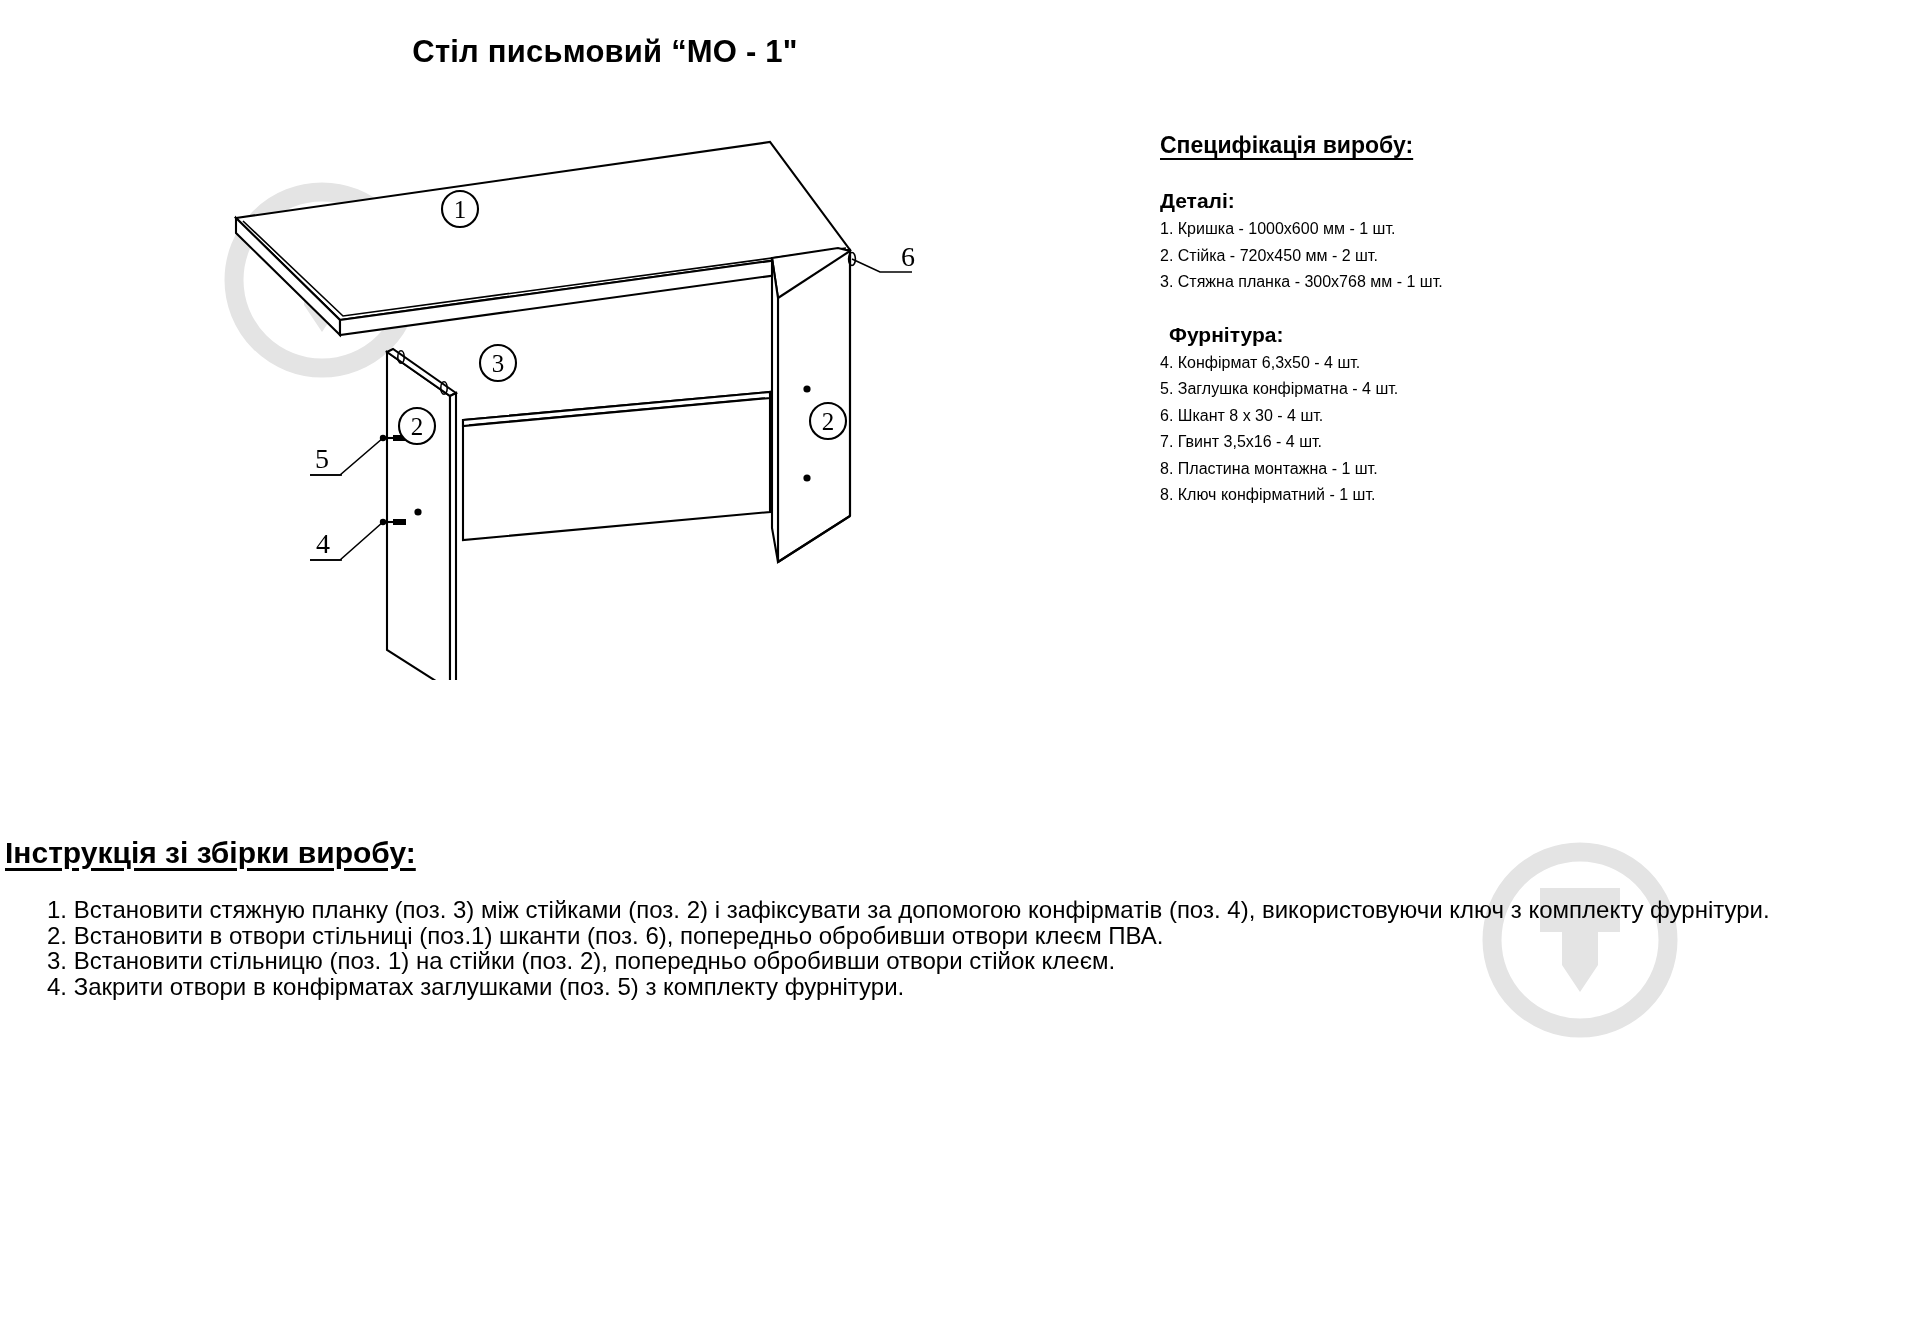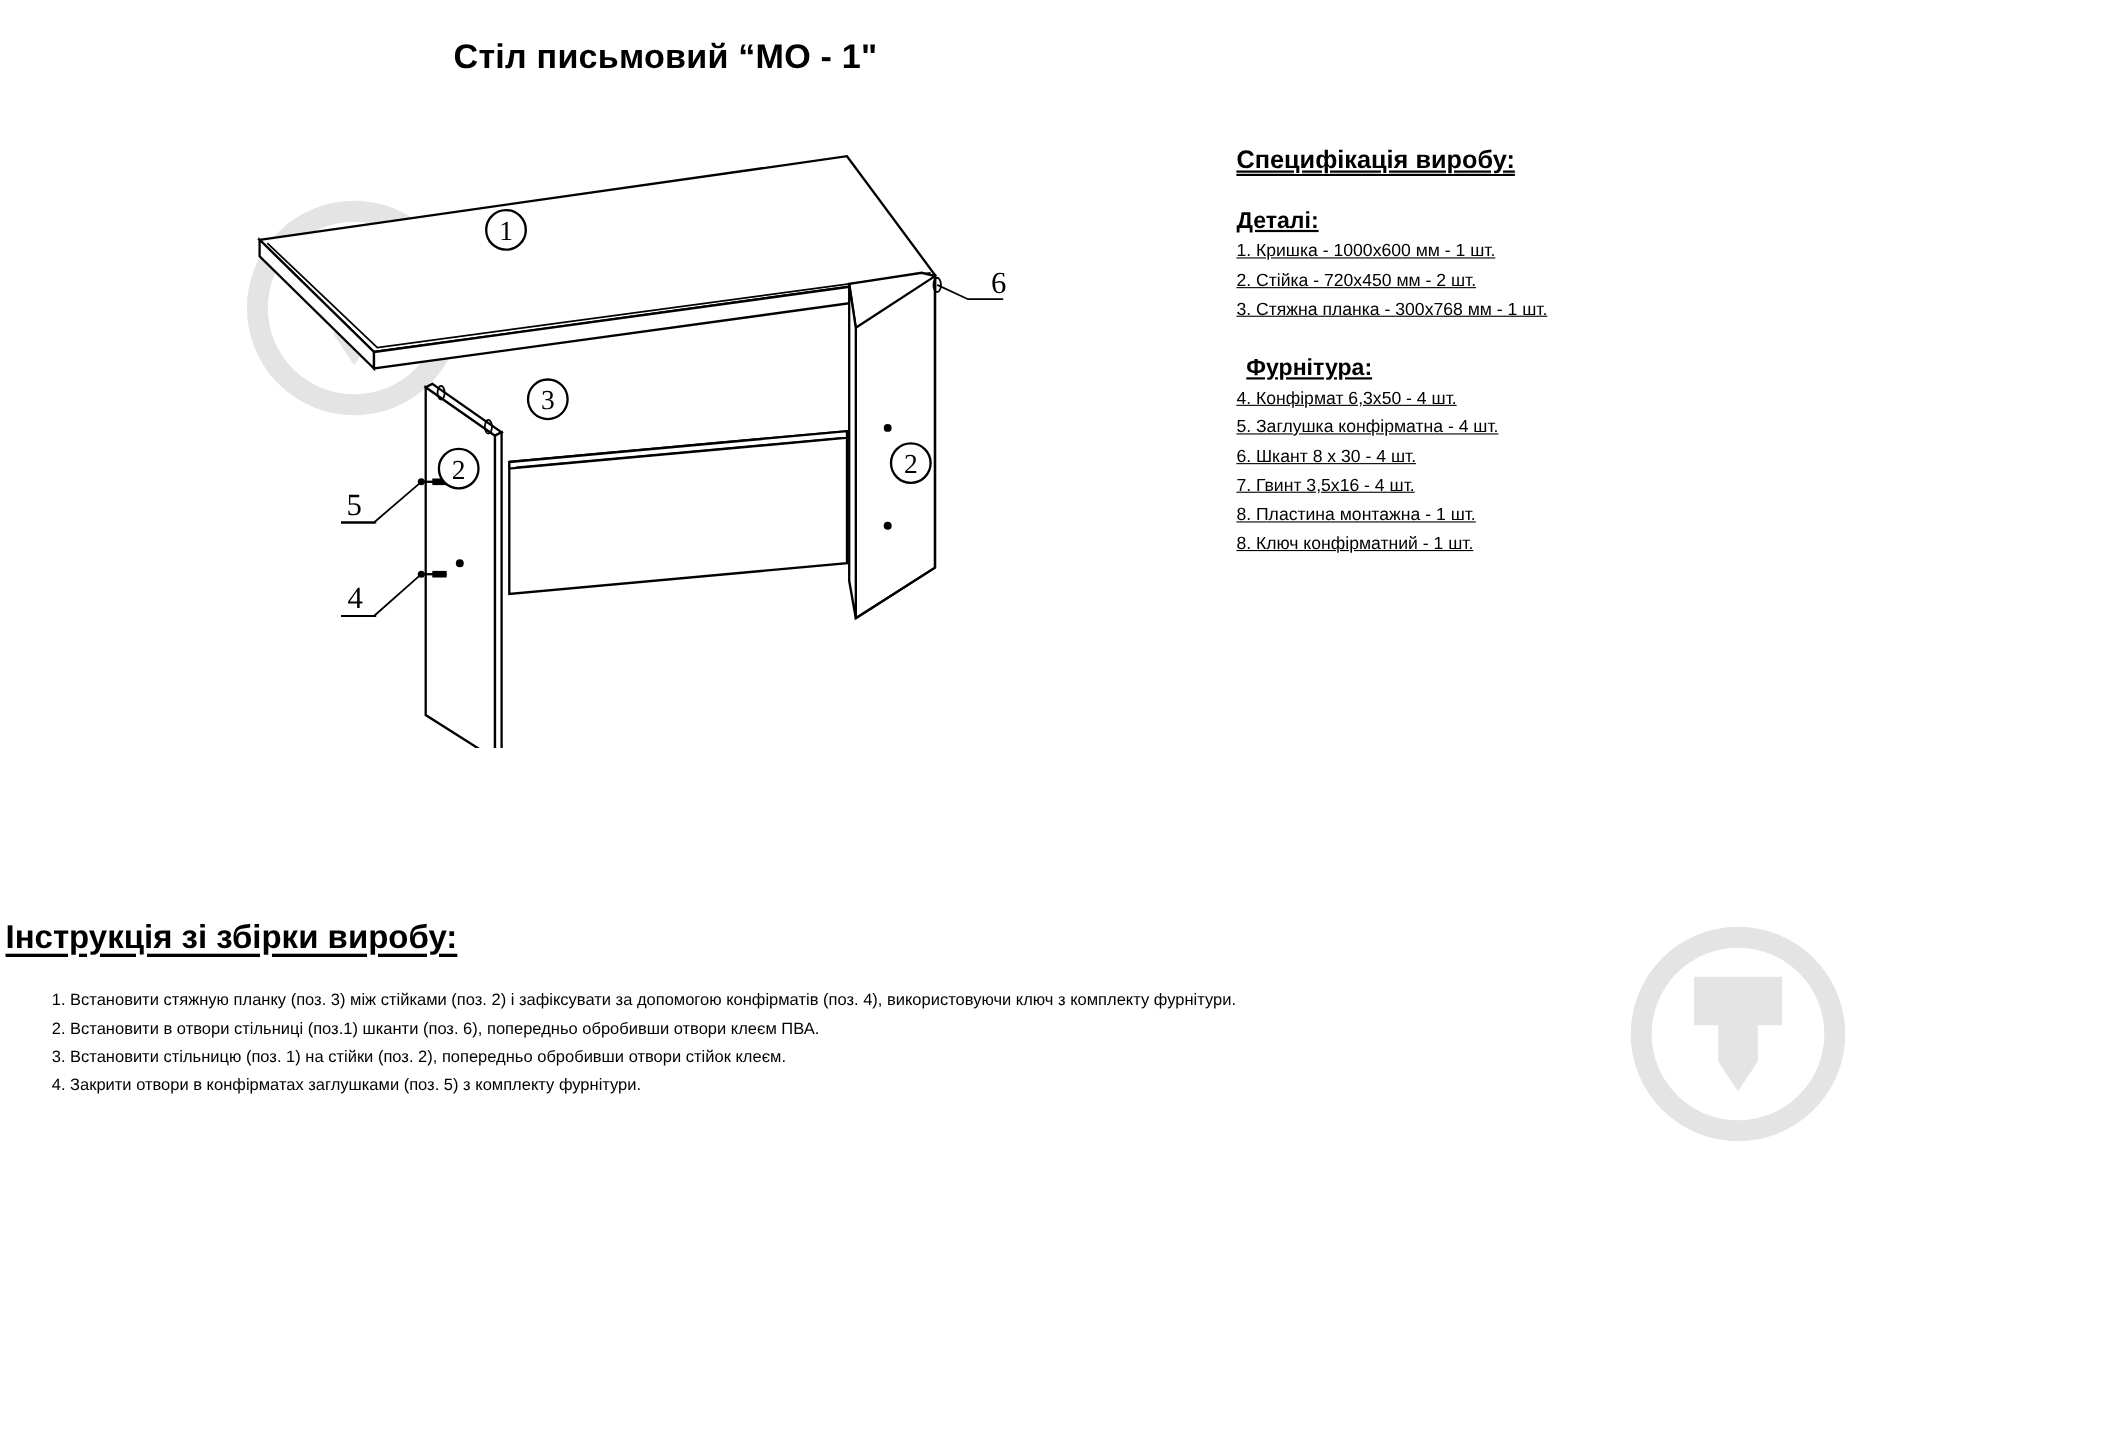--- a/index.html
+++ b/index.html
@@ -33,24 +33,23 @@
     width: 1210px;
     text-align: center;
     font-size: 31px;
     font-weight: bold;
     letter-spacing: 0.2px;
   }
 
   
   #spec-panel {
     position: absolute;
-    left: 1124px;
+    left: 1160px;
     top: 132px;
     width: 600px;
-    text-decoration: underline;
   }
   #spec-title {
     font-size: 23px;
     font-weight: bold;
     text-decoration: underline;
     text-underline-offset: 5px;
     margin-bottom: 30px;
   }
   .spec-group-heading {
     font-size: 21px;
@@ -75,21 +74,21 @@
     font-size: 30px;
     font-weight: bold;
     text-decoration: underline;
     text-underline-offset: 5px;
   }
   #instructions-list {
     margin-top: 27px;
     padding-left: 42px;
   }
   .instruction-line {
-    font-size: 15px;
+    font-size: 24px;
     line-height: 25.5px;
     white-space: nowrap;
   }
 
   
   #drawing {
     position: absolute;
     left: 150px;
     top: 120px;
   }

